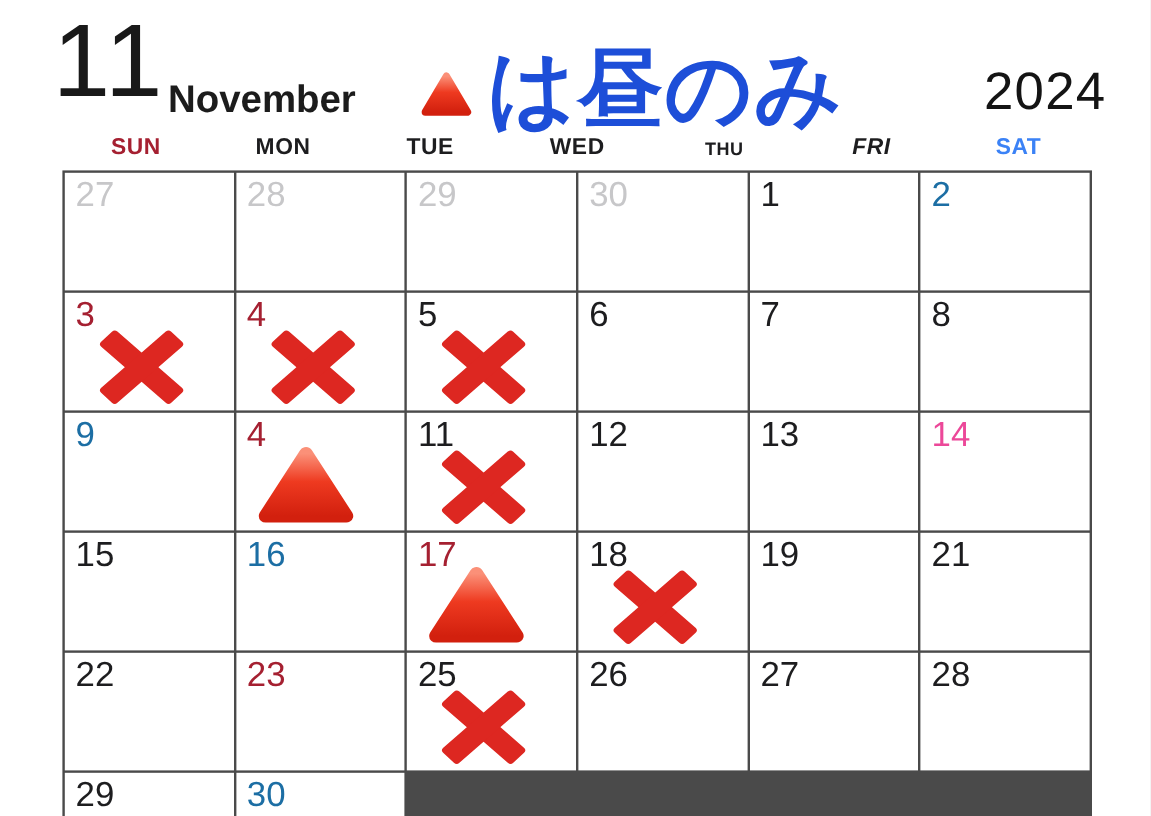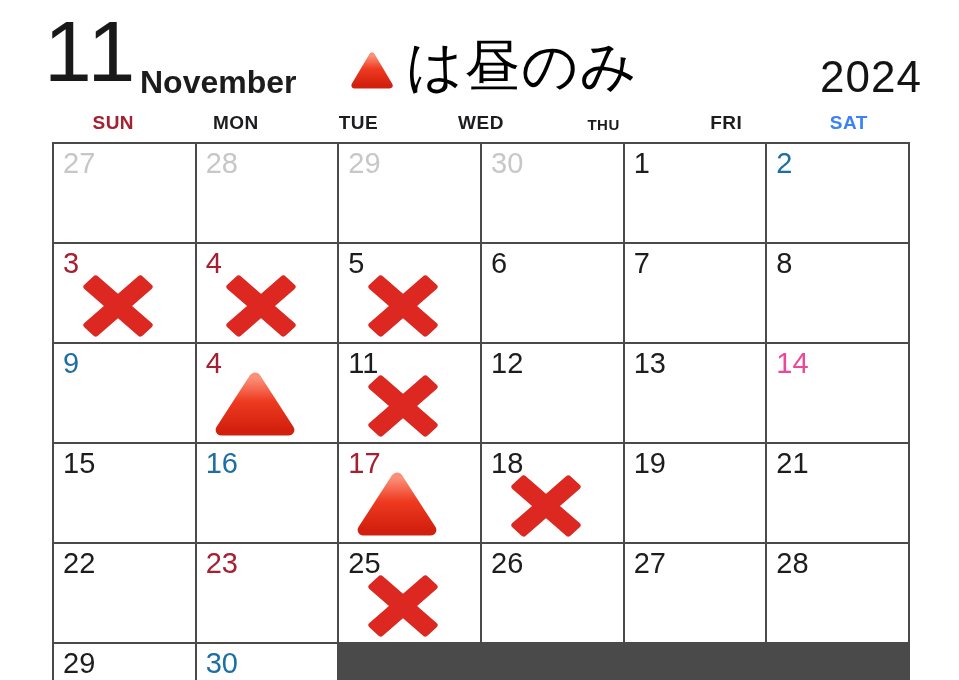--- a/index.html
+++ b/index.html
@@ -20,21 +20,21 @@
   .month-name{
     position:absolute;left:140px;top:64px;
     font-size:32px;font-weight:700;color:#1c1c1c;
   }
   .legend{
     position:absolute;left:350px;top:38px;
     display:flex;align-items:center;gap:12px;
   }
   .legend .tri-icon{width:44px;height:40px;margin-top:10px;}
   .legend-text{
-    font-size:56px;color:#000000;font-weight:400;
+    font-size:72px;color:#1d4ed8;font-weight:700;
     letter-spacing:1px;line-height:1;
   }
   .year{
     position:absolute;left:820px;top:52px;
     font-size:44px;font-weight:400;color:#141414;letter-spacing:1px;
   }
   
   .weekday-row{
     position:absolute;left:52px;top:112px;width:858px;
     display:flex;
@@ -92,21 +92,21 @@
   </div>
 
   <div class="year">2024</div>
 
   <div class="weekday-row">
       <div class="weekday" style="color: rgb(165, 32, 49);">SUN</div>
       <div class="weekday" style="color: rgb(29, 29, 31);">MON</div>
       <div class="weekday" style="color: rgb(29, 29, 31);">TUE</div>
       <div class="weekday" style="color: rgb(29, 29, 31);">WED</div>
       <div class="weekday" style="color: rgb(29, 29, 31);">THU</div>
-      <div class="weekday" style="color: rgb(29, 29, 31);">FRI</div>
+      <div class="weekday" style="color: rgb(29, 29, 31); font-style: italic;">FRI</div>
       <div class="weekday" style="color: #3b82f6;">SAT</div>
     </div>
 
   <div class="grid">
       <div class="cell">
         <span class="daynum" style="color: rgb(199, 199, 201);">27</span>
       </div>
       <div class="cell">
         <span class="daynum" style="color: rgb(199, 199, 201);">28</span>
       </div>

